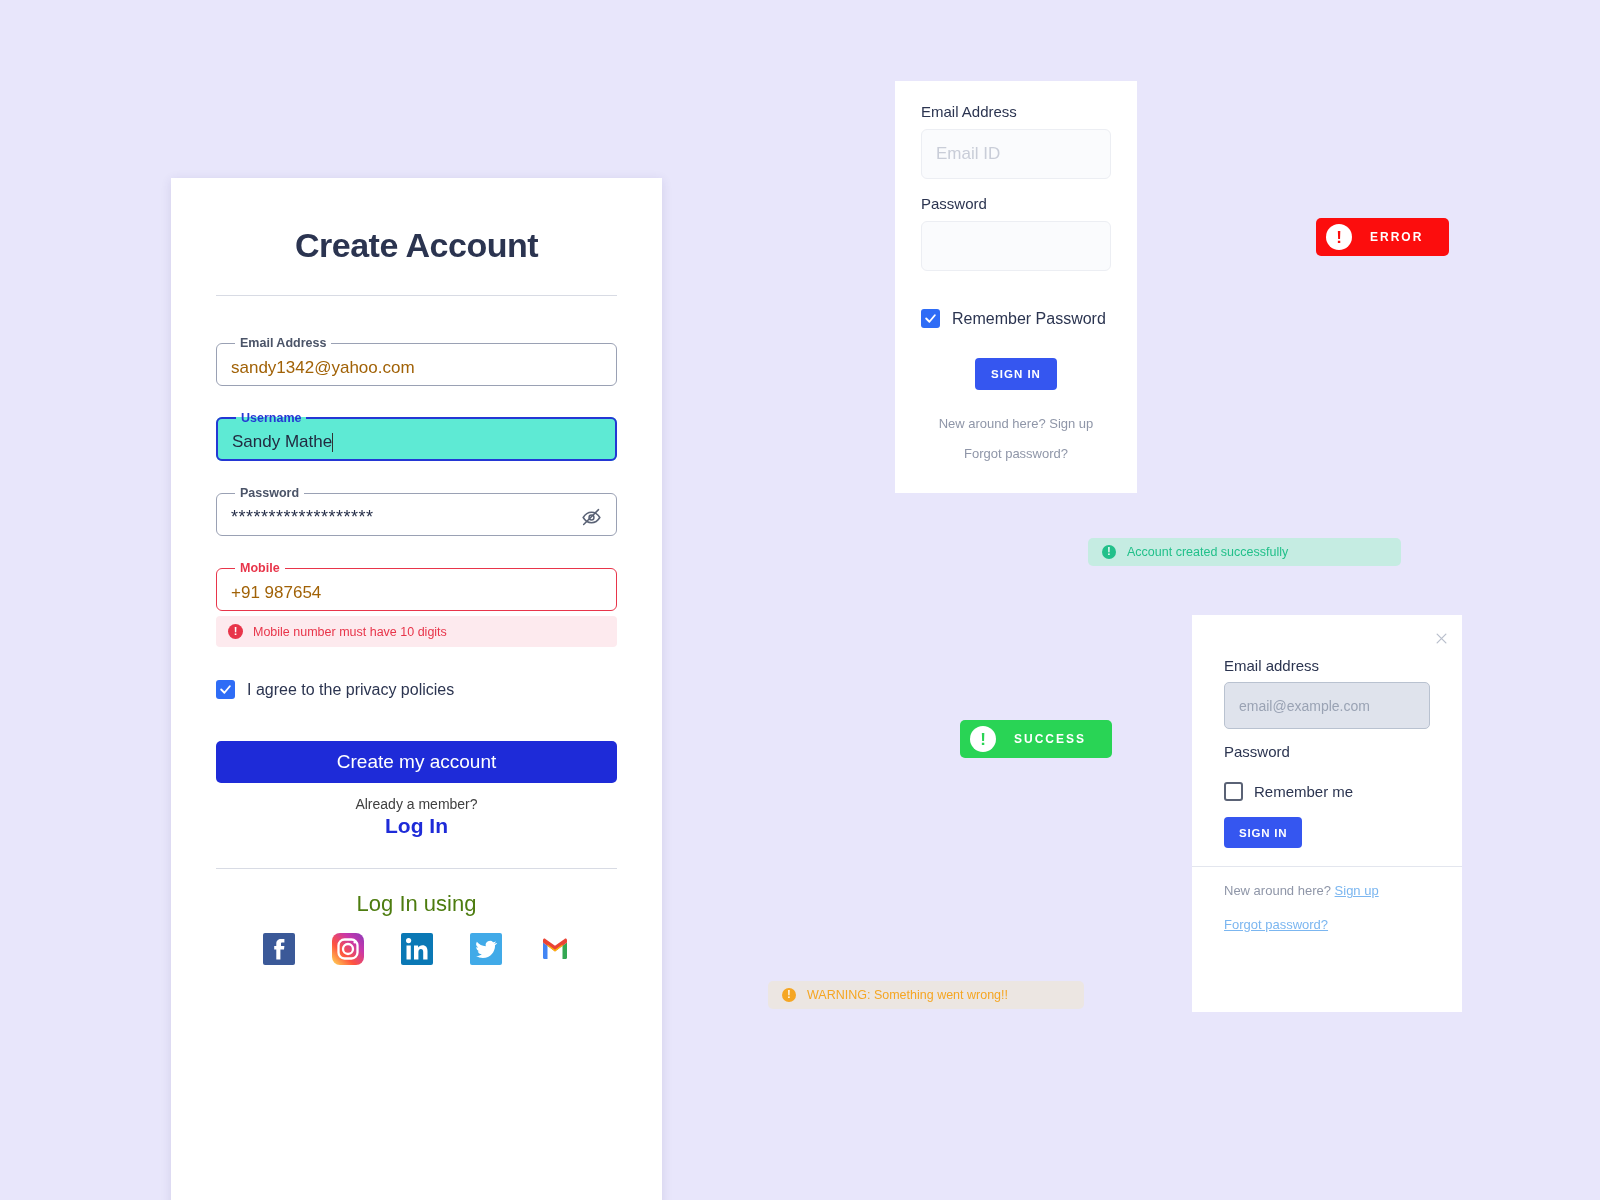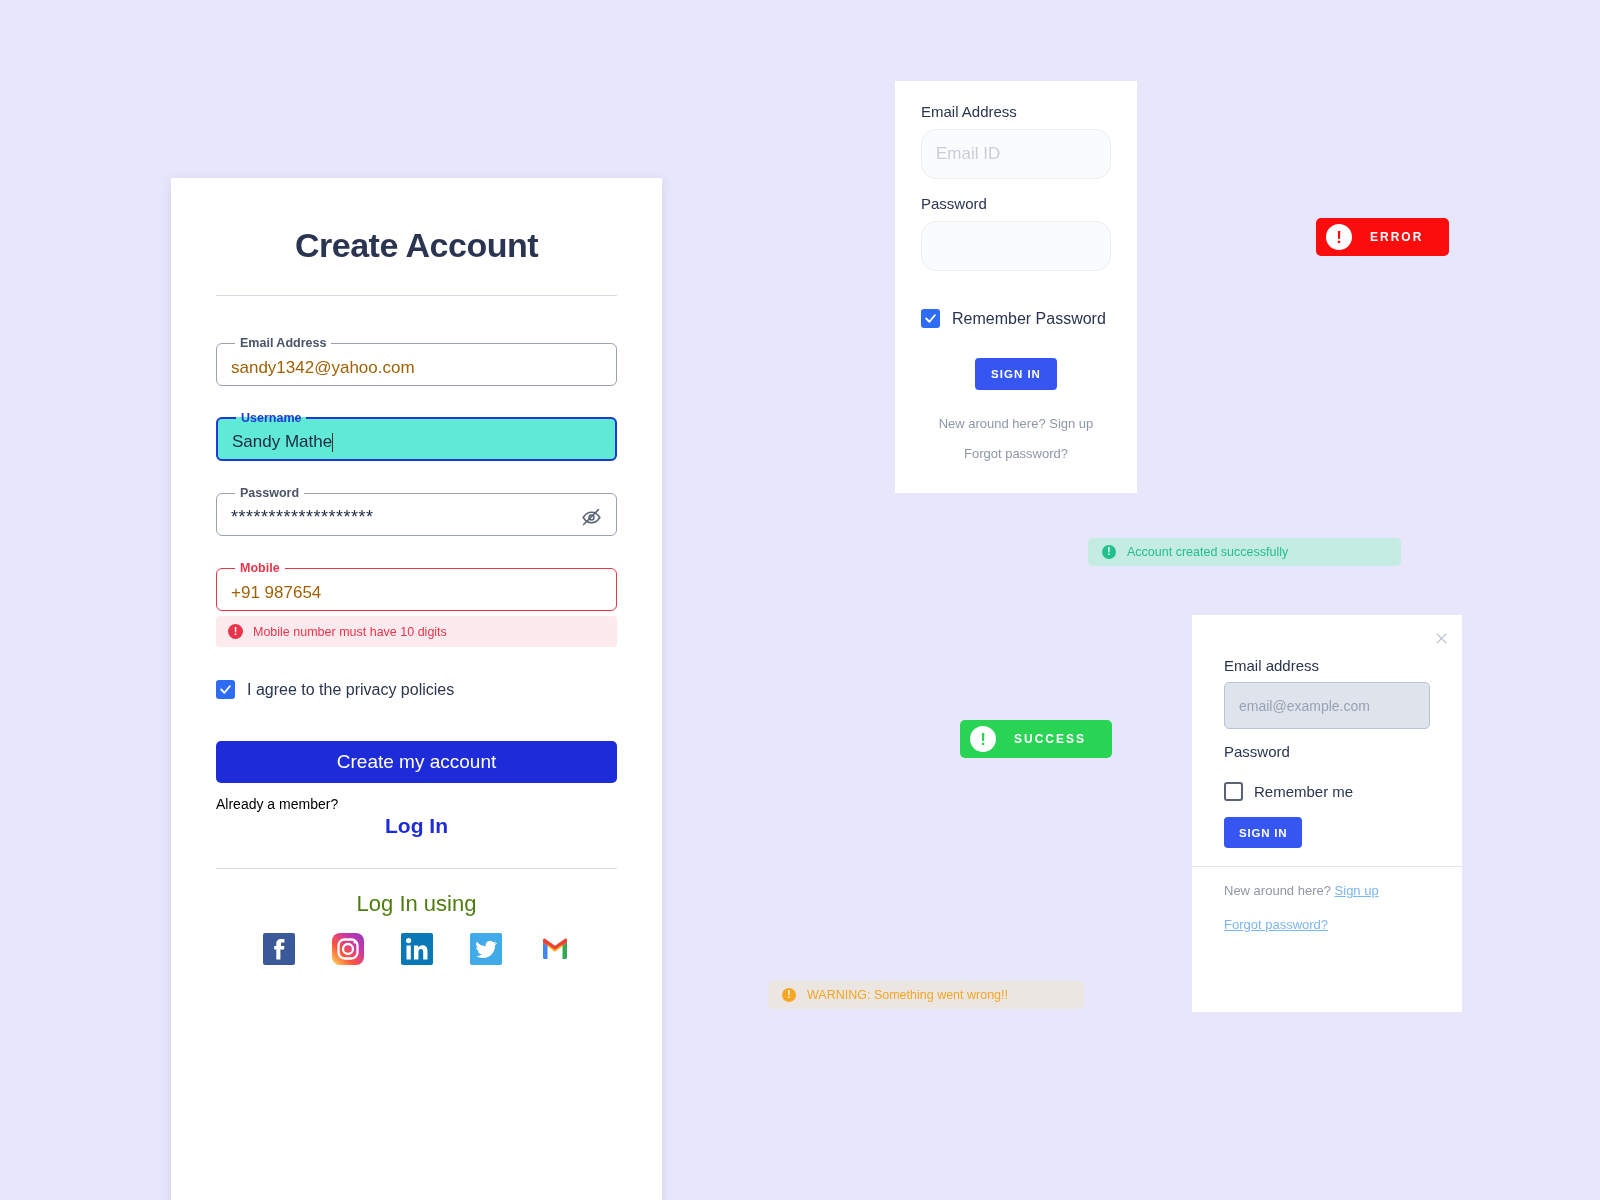--- a/index.html
+++ b/index.html
@@ -92,40 +92,40 @@
   .cbox svg { display: block; }
   .cbox.empty { background: #fff; border: 2px solid #5a6275; }
   .checkrow .lbl { font-size: 16px; color: #2b3450; }
 
   .primary-btn {
     display: block; width: 100%; margin-top: 42px;
     background: #1e2bd8; color: #fff; border: none; border-radius: 5px;
     height: 42px; font-size: 19px;
     font-family: "Liberation Sans", sans-serif; cursor: pointer;
   }
-  .already { font-size: 14px; color: #000000; margin-top: 13px; }
+  .already { text-align: center; font-size: 14px; color: #404040; margin-top: 13px; }
   .login-link {
     display: block; text-align: center; font-size: 21px; font-weight: bold;
     color: #1e2bd8; text-decoration: none; margin-top: 2px; cursor: pointer;
   }
   .bottom-rule { height: 1px; background: #d8dbe4; margin: 30px 0 0 0; }
   .social-title { text-align: center; font-size: 22px; color: #4d7c0f; margin-top: 22px; }
   .socials { display: flex; justify-content: center; gap: 37px; margin-top: 16px; }
   .social-ico { width: 32px; height: 32px; cursor: pointer; display: block; }
 
   
   .signin-card {
     position: absolute; left: 895px; top: 81px;
     width: 242px; height: 412px;
     background: #fff;
   }
   .si-inner { padding: 22px 26px 0 26px; }
   .si-label { font-size: 15px; color: #2b3450; margin-bottom: 9px; }
   .si-input {
-    width: 100%; height: 50px; border: 1px solid #eceef3; border-radius: 15px;
+    width: 100%; height: 50px; border: 1px solid #eceef3; border-radius: 6px;
     background: #fafbfd; padding: 0 14px; font-size: 17px; color: #2b3450;
     font-family: "Liberation Sans", sans-serif; outline: none;
   }
   .si-input::placeholder { color: #c9cdd8; }
   .si-gap { height: 16px; }
   .si-check { display: flex; align-items: center; gap: 12px; margin-top: 38px; }
   .si-check .lbl { font-size: 16px; color: #2b3450; }
   .si-btn-wrap { display: flex; justify-content: center; margin-top: 30px; }
   .si-btn {
     background: #3556f0; color: #fff; border: none; border-radius: 4px;

